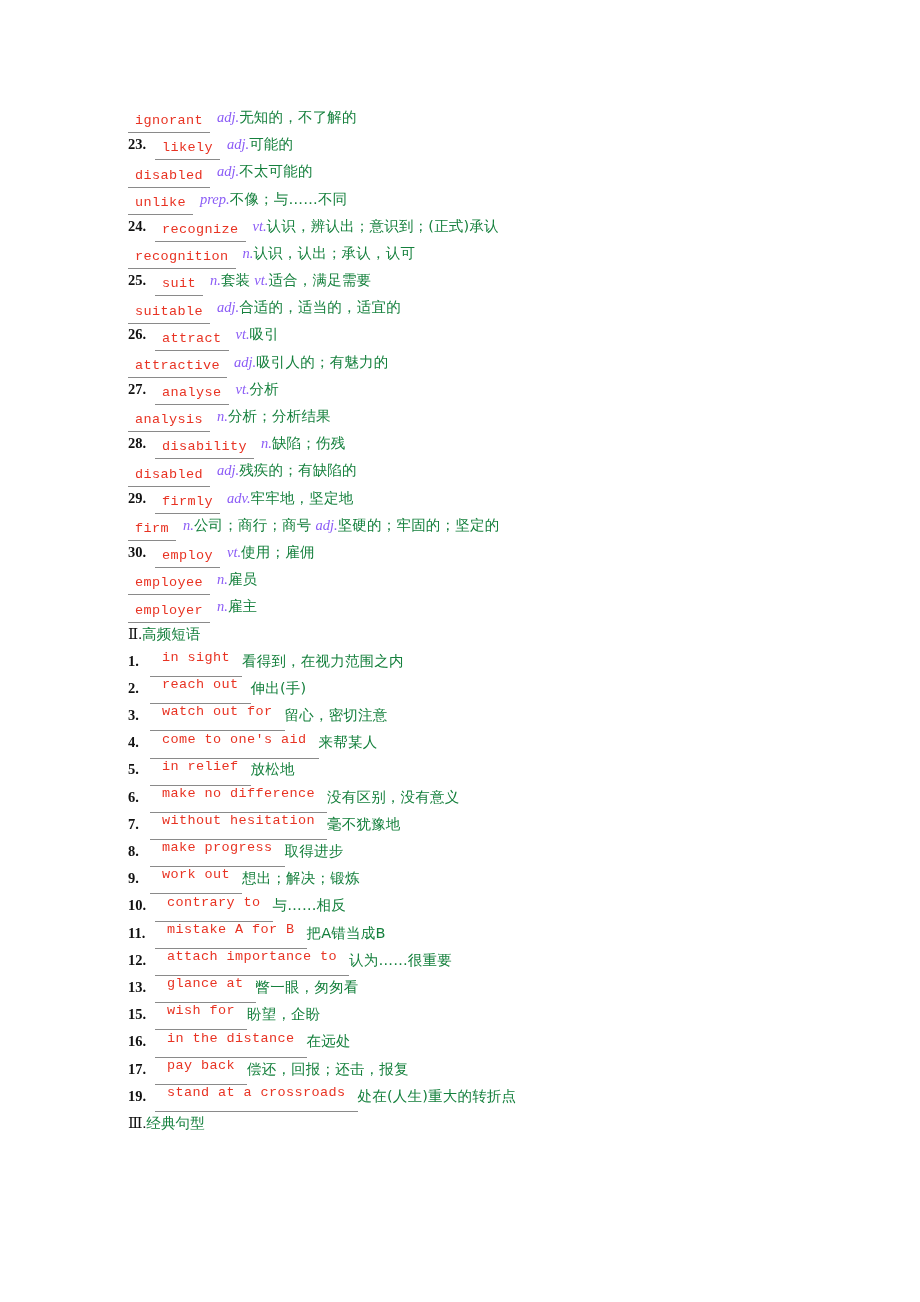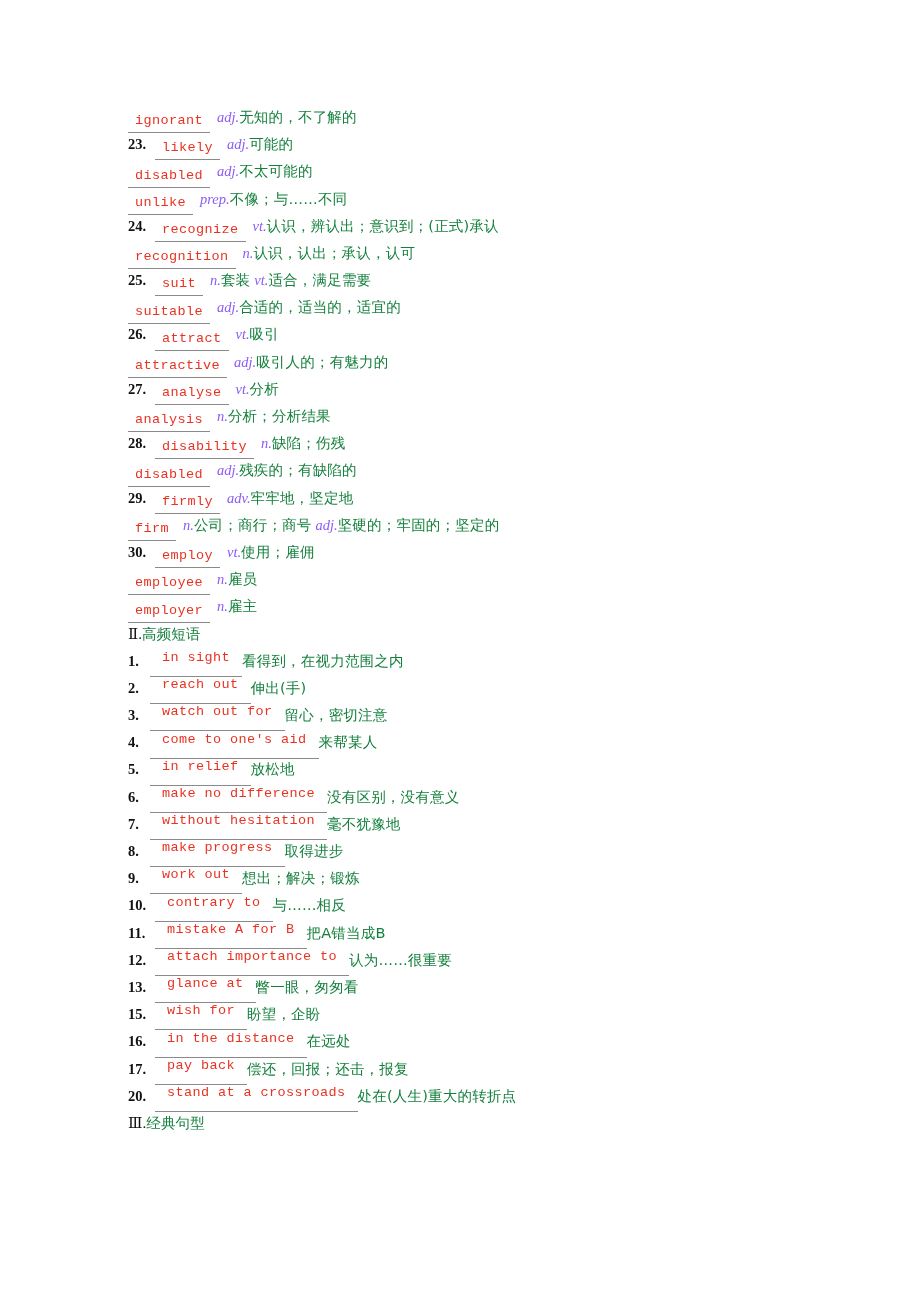--- a/index.html
+++ b/index.html
@@ -308,21 +308,21 @@
           <span class="num w2">16.</span>
           <span class="blank pad-lg">in the distance</span>
           <span class="cn tight">在远处</span>
         </div>
         <div class="line">
           <span class="num w2">17.</span>
           <span class="blank pad-lg">pay back</span>
           <span class="cn tight">偿还，回报；还击，报复</span>
         </div>
         <div class="line">
-          <span class="num w2">20.</span>
+          <span class="num w2">19.</span>
           <span class="blank pad-lg">stand at a crossroads</span>
           <span class="cn tight">处在(人生)重大的转折点</span>
         </div>
       </div>
 
     <div class="section-head">
       <span class="roman">Ⅲ.</span><span class="cn">经典句型</span>
     </div>
 
   </div>

